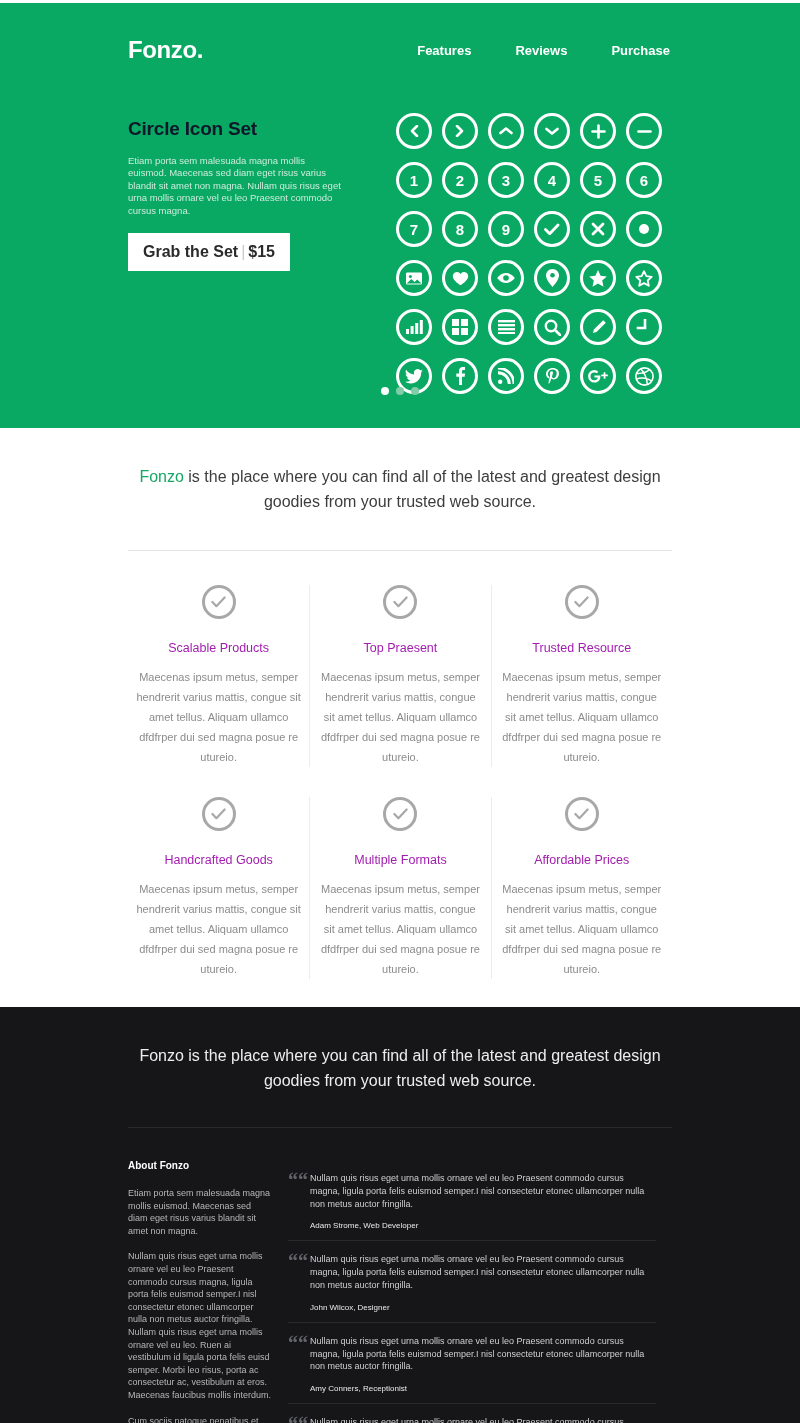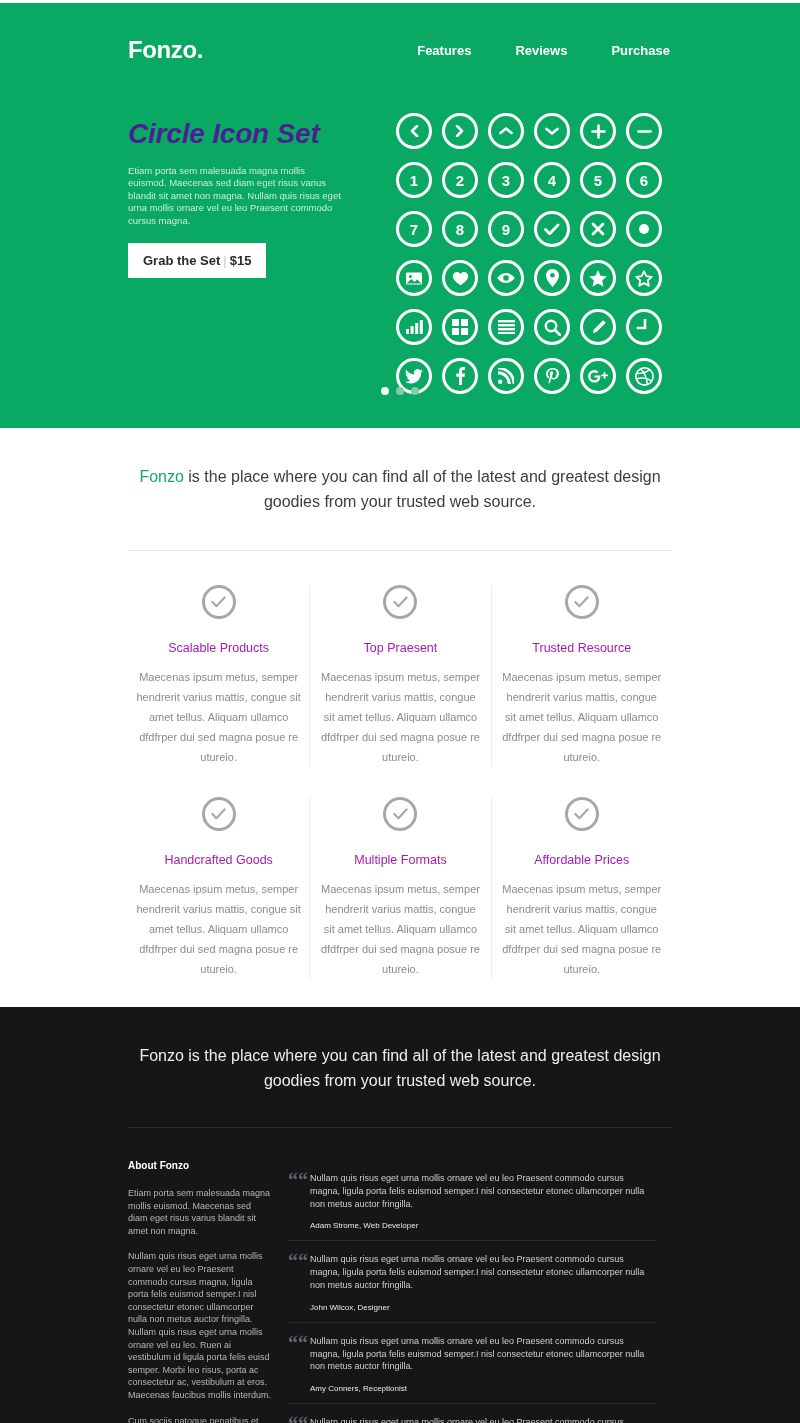--- a/index.html
+++ b/index.html
@@ -42,46 +42,45 @@
   .nav-links a {
     color: #ffffff;
     font-size: 13px;
     font-weight: bold;
     text-decoration: none;
   }
 
   .hero-body { display: flex; margin-top: 47px; }
   .hero-left { width: 250px; padding-top: 7px; }
   .hero-title {
-    color: #4c1d95;
-    font-size: 28px;
+    color: #0f172a;
+    font-size: 19px;
     font-weight: bold;
     letter-spacing: -0.2px;
-    font-style: italic;
   }
   .hero-sub {
     color: #c3e8d5;
     font-size: 12.5px;
     line-height: 17px;
     margin-top: 12px;
     width: 200px;
   }
   .hero-para {
     color: #cdecdd;
     font-size: 9.5px;
     line-height: 12.4px;
     margin-top: 15px;
     width: 216px;
   }
   .cta {
     display: inline-block;
     margin-top: 16px;
     background: #ffffff;
     color: #2b2b2b;
-    font-size: 13px;
+    font-size: 16px;
     font-weight: bold;
     padding: 10px 15px;
     border: none;
     cursor: pointer;
     font-family: inherit;
   }
   .cta .bar { color: #c9c9c9; font-weight: normal; padding: 0 3px; }
 
   .icon-grid {
     margin-left: auto;

